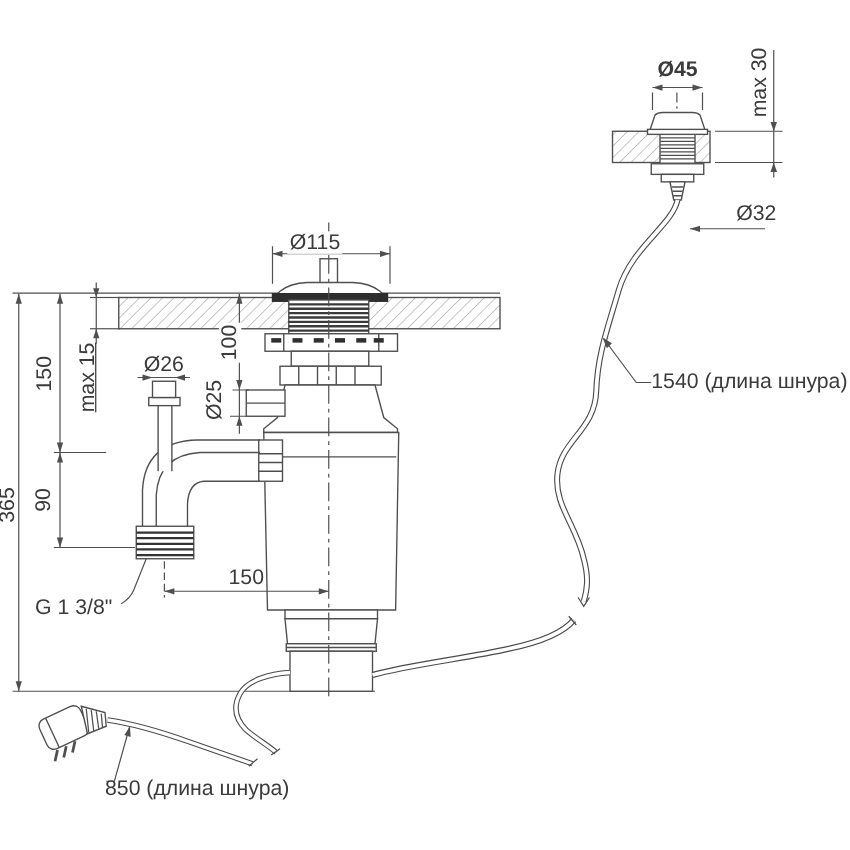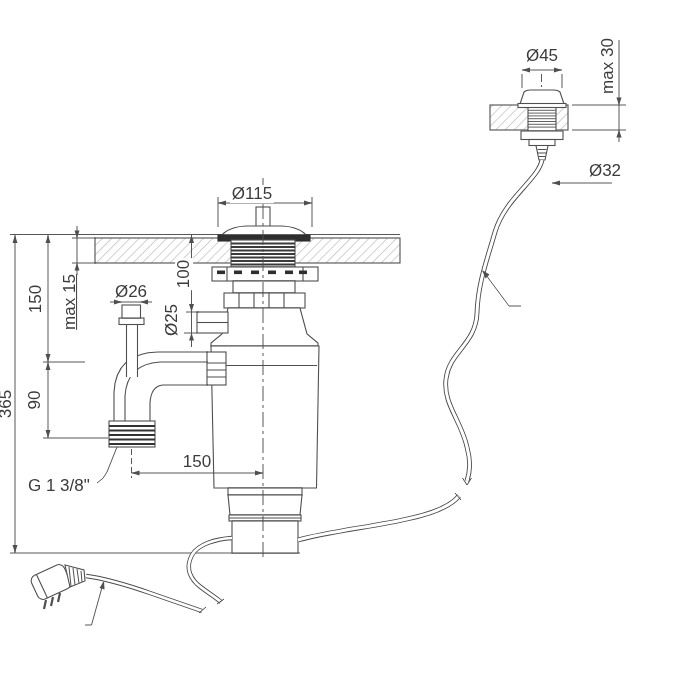--- a/index.html
+++ b/index.html
@@ -6,21 +6,21 @@
   .canvas{position:relative;width:680px;height:680px;background:#fff;overflow:hidden;
           font-family:"Liberation Sans",sans-serif;}
   .canvas svg{position:absolute;left:0;top:0;}
   .lbl{position:absolute;font-size:17px;color:#3b3b3b;white-space:nowrap;
        transform:translate(-50%,-50%);line-height:1.05;}
   .rot{transform:translate(-50%,-50%) rotate(-90deg);}
   .bg{background:#fff;padding:0 2px;}
   .u{text-decoration:underline;}
   .al{transform:none;}
   #lbl-o115{left:252px;top:194px;}
-  #lbl-o45{left:542px;top:56px;}
+  #lbl-o45{left:542px;top:56px;font-weight:bold;}
   #lbl-max30{left:608px;top:66px;}
   #lbl-o32{left:605px;top:171px;}
   #lbl-max15{left:70px;top:302px;}
   #lbl-150v{left:36px;top:299px;}
   #lbl-90{left:35px;top:400px;}
   #lbl-365{left:6px;top:404px;}
   #lbl-100{left:184px;top:274px;}
   #lbl-o25{left:172px;top:320px;}
   #lbl-o26{left:131px;top:292px;}
   #lbl-150h{left:197px;top:462px;}
@@ -213,14 +213,16 @@
 <div class="lbl" id="lbl-o32">Ø32</div>
 <div class="lbl rot u" id="lbl-max15">max 15</div>
 <div class="lbl rot" id="lbl-150v">150</div>
 <div class="lbl rot" id="lbl-90">90</div>
 <div class="lbl rot" id="lbl-365">365</div>
 <div class="lbl rot bg" id="lbl-100">100</div>
 <div class="lbl rot" id="lbl-o25">Ø25</div>
 <div class="lbl" id="lbl-o26">Ø26</div>
 <div class="lbl" id="lbl-150h">150</div>
 <div class="lbl al" id="lbl-g138">G 1 3/8"</div>
+<div class="lbl al" id="lbl-1540">1540 (длина шнура)</div>
+<div class="lbl al" id="lbl-850">850 (длина шнура)</div>
 
 </div>
 
 </body></html>

